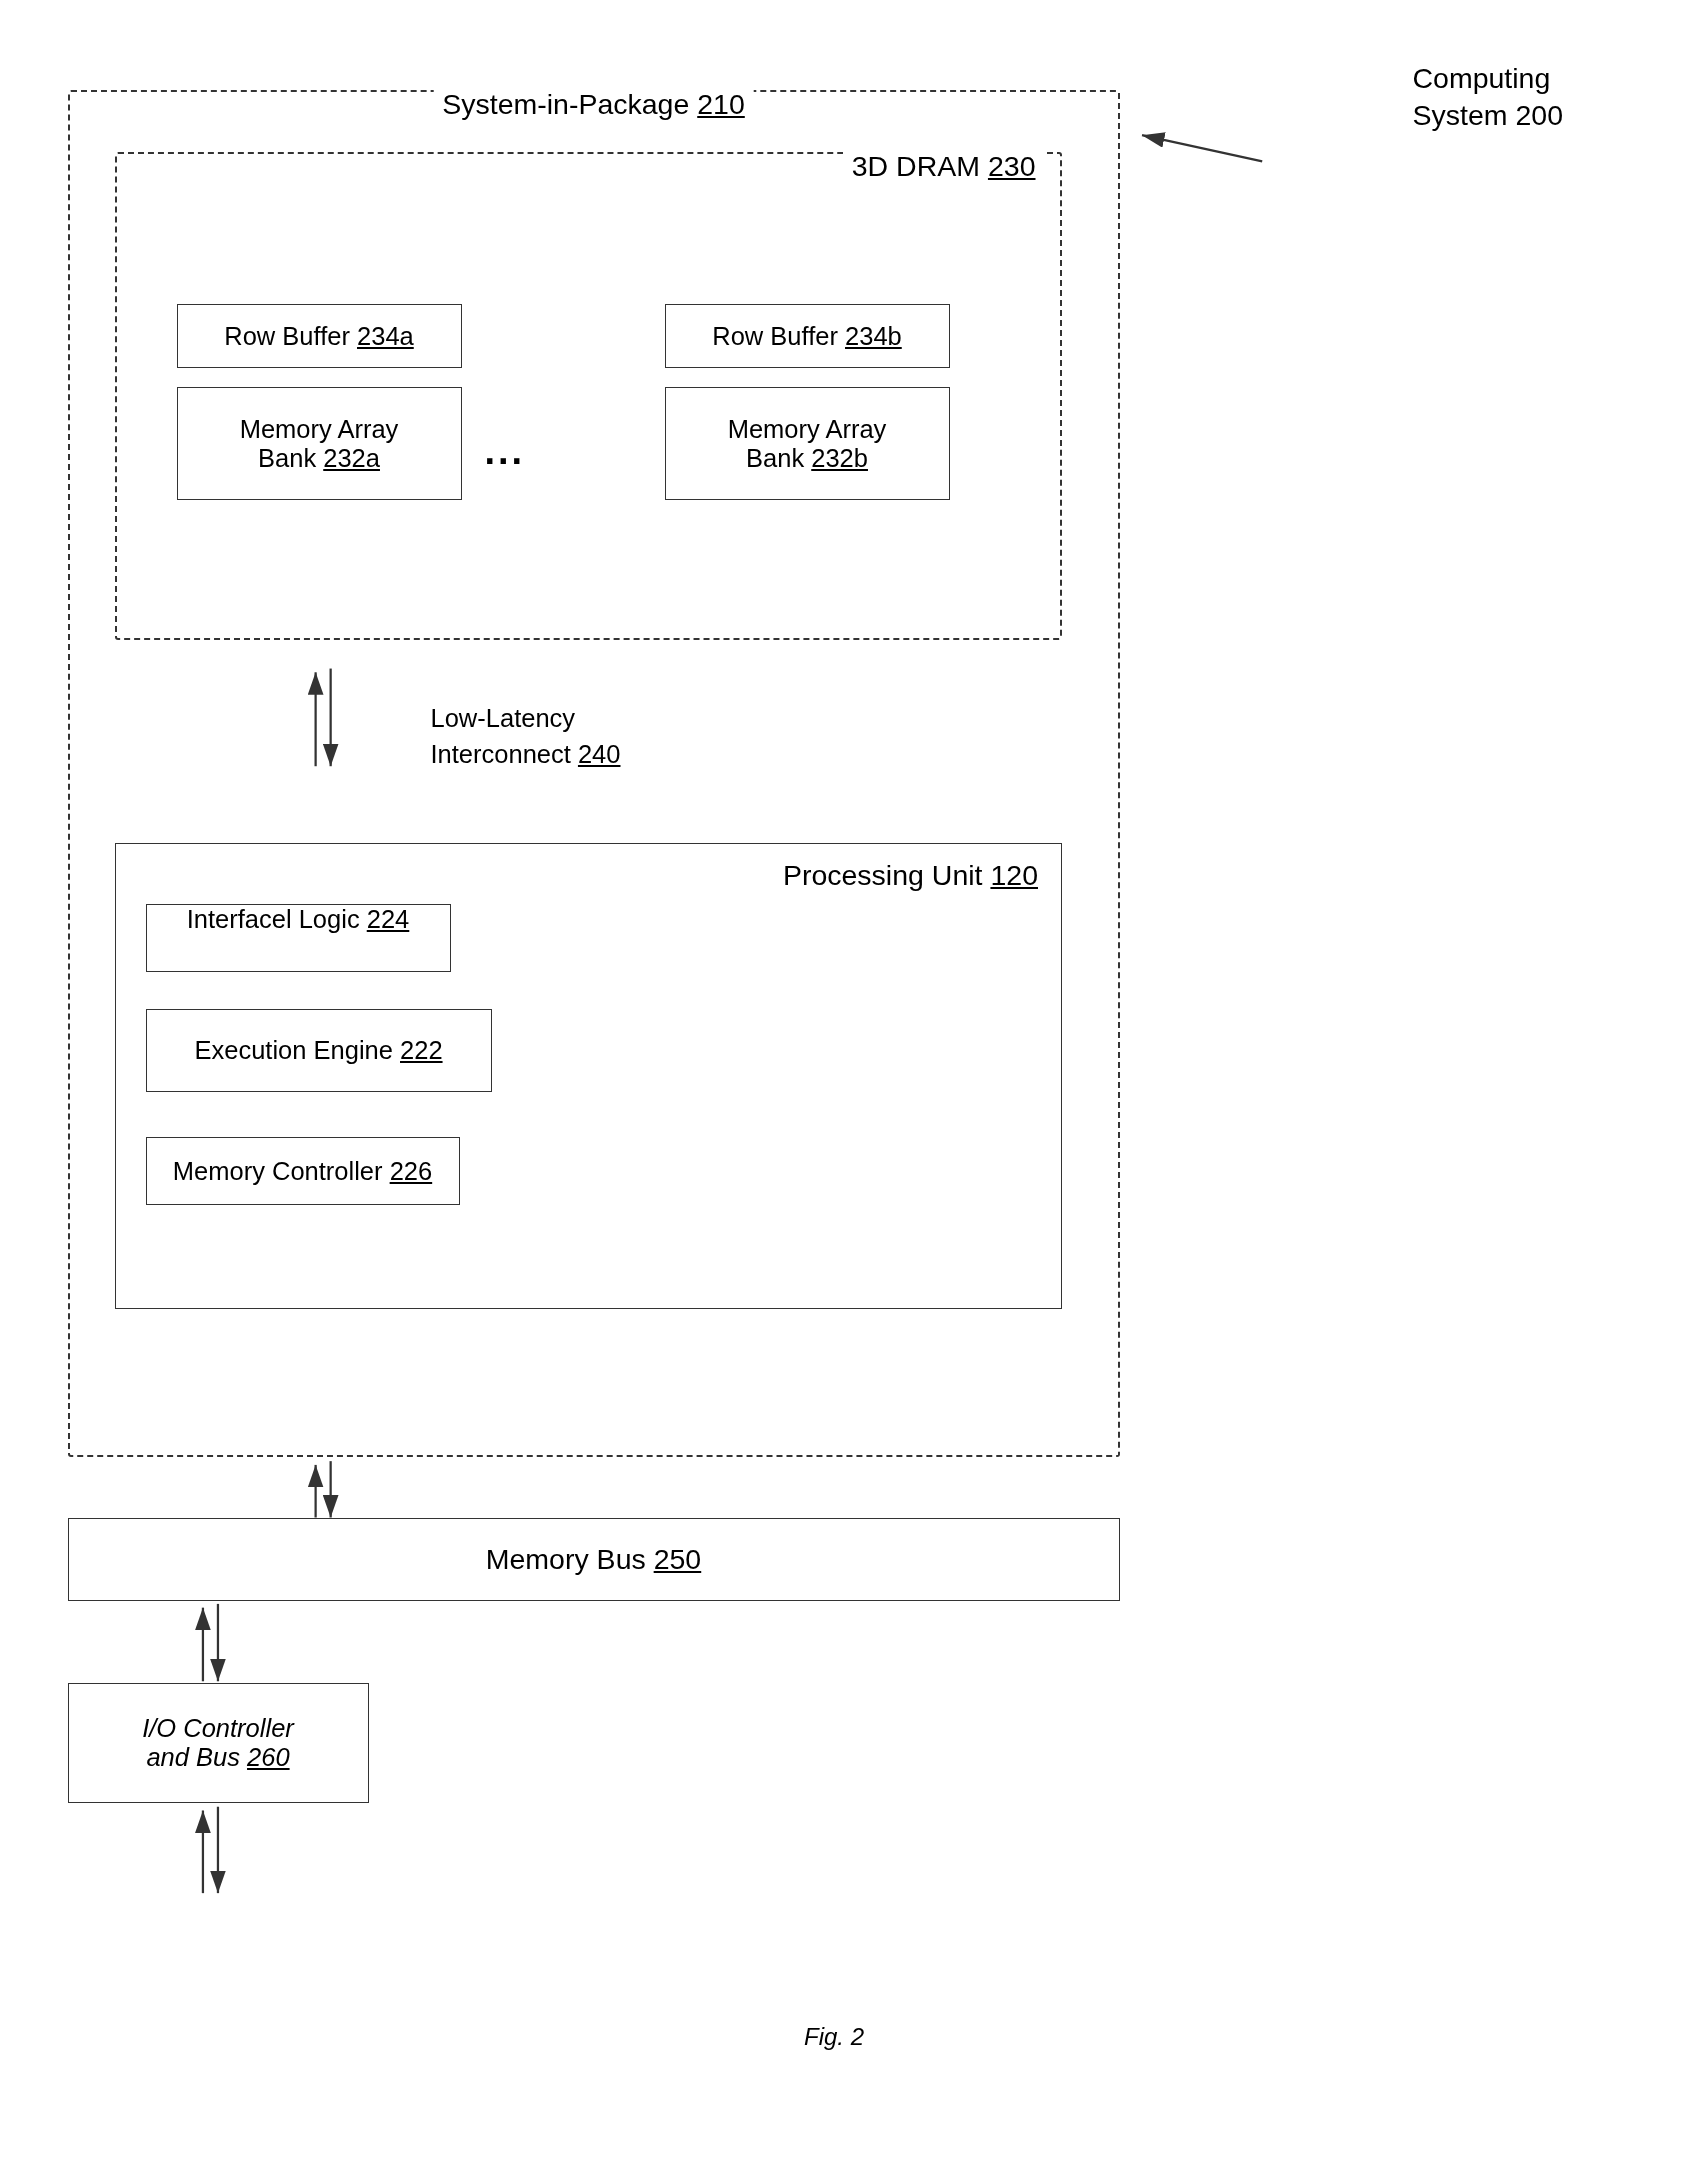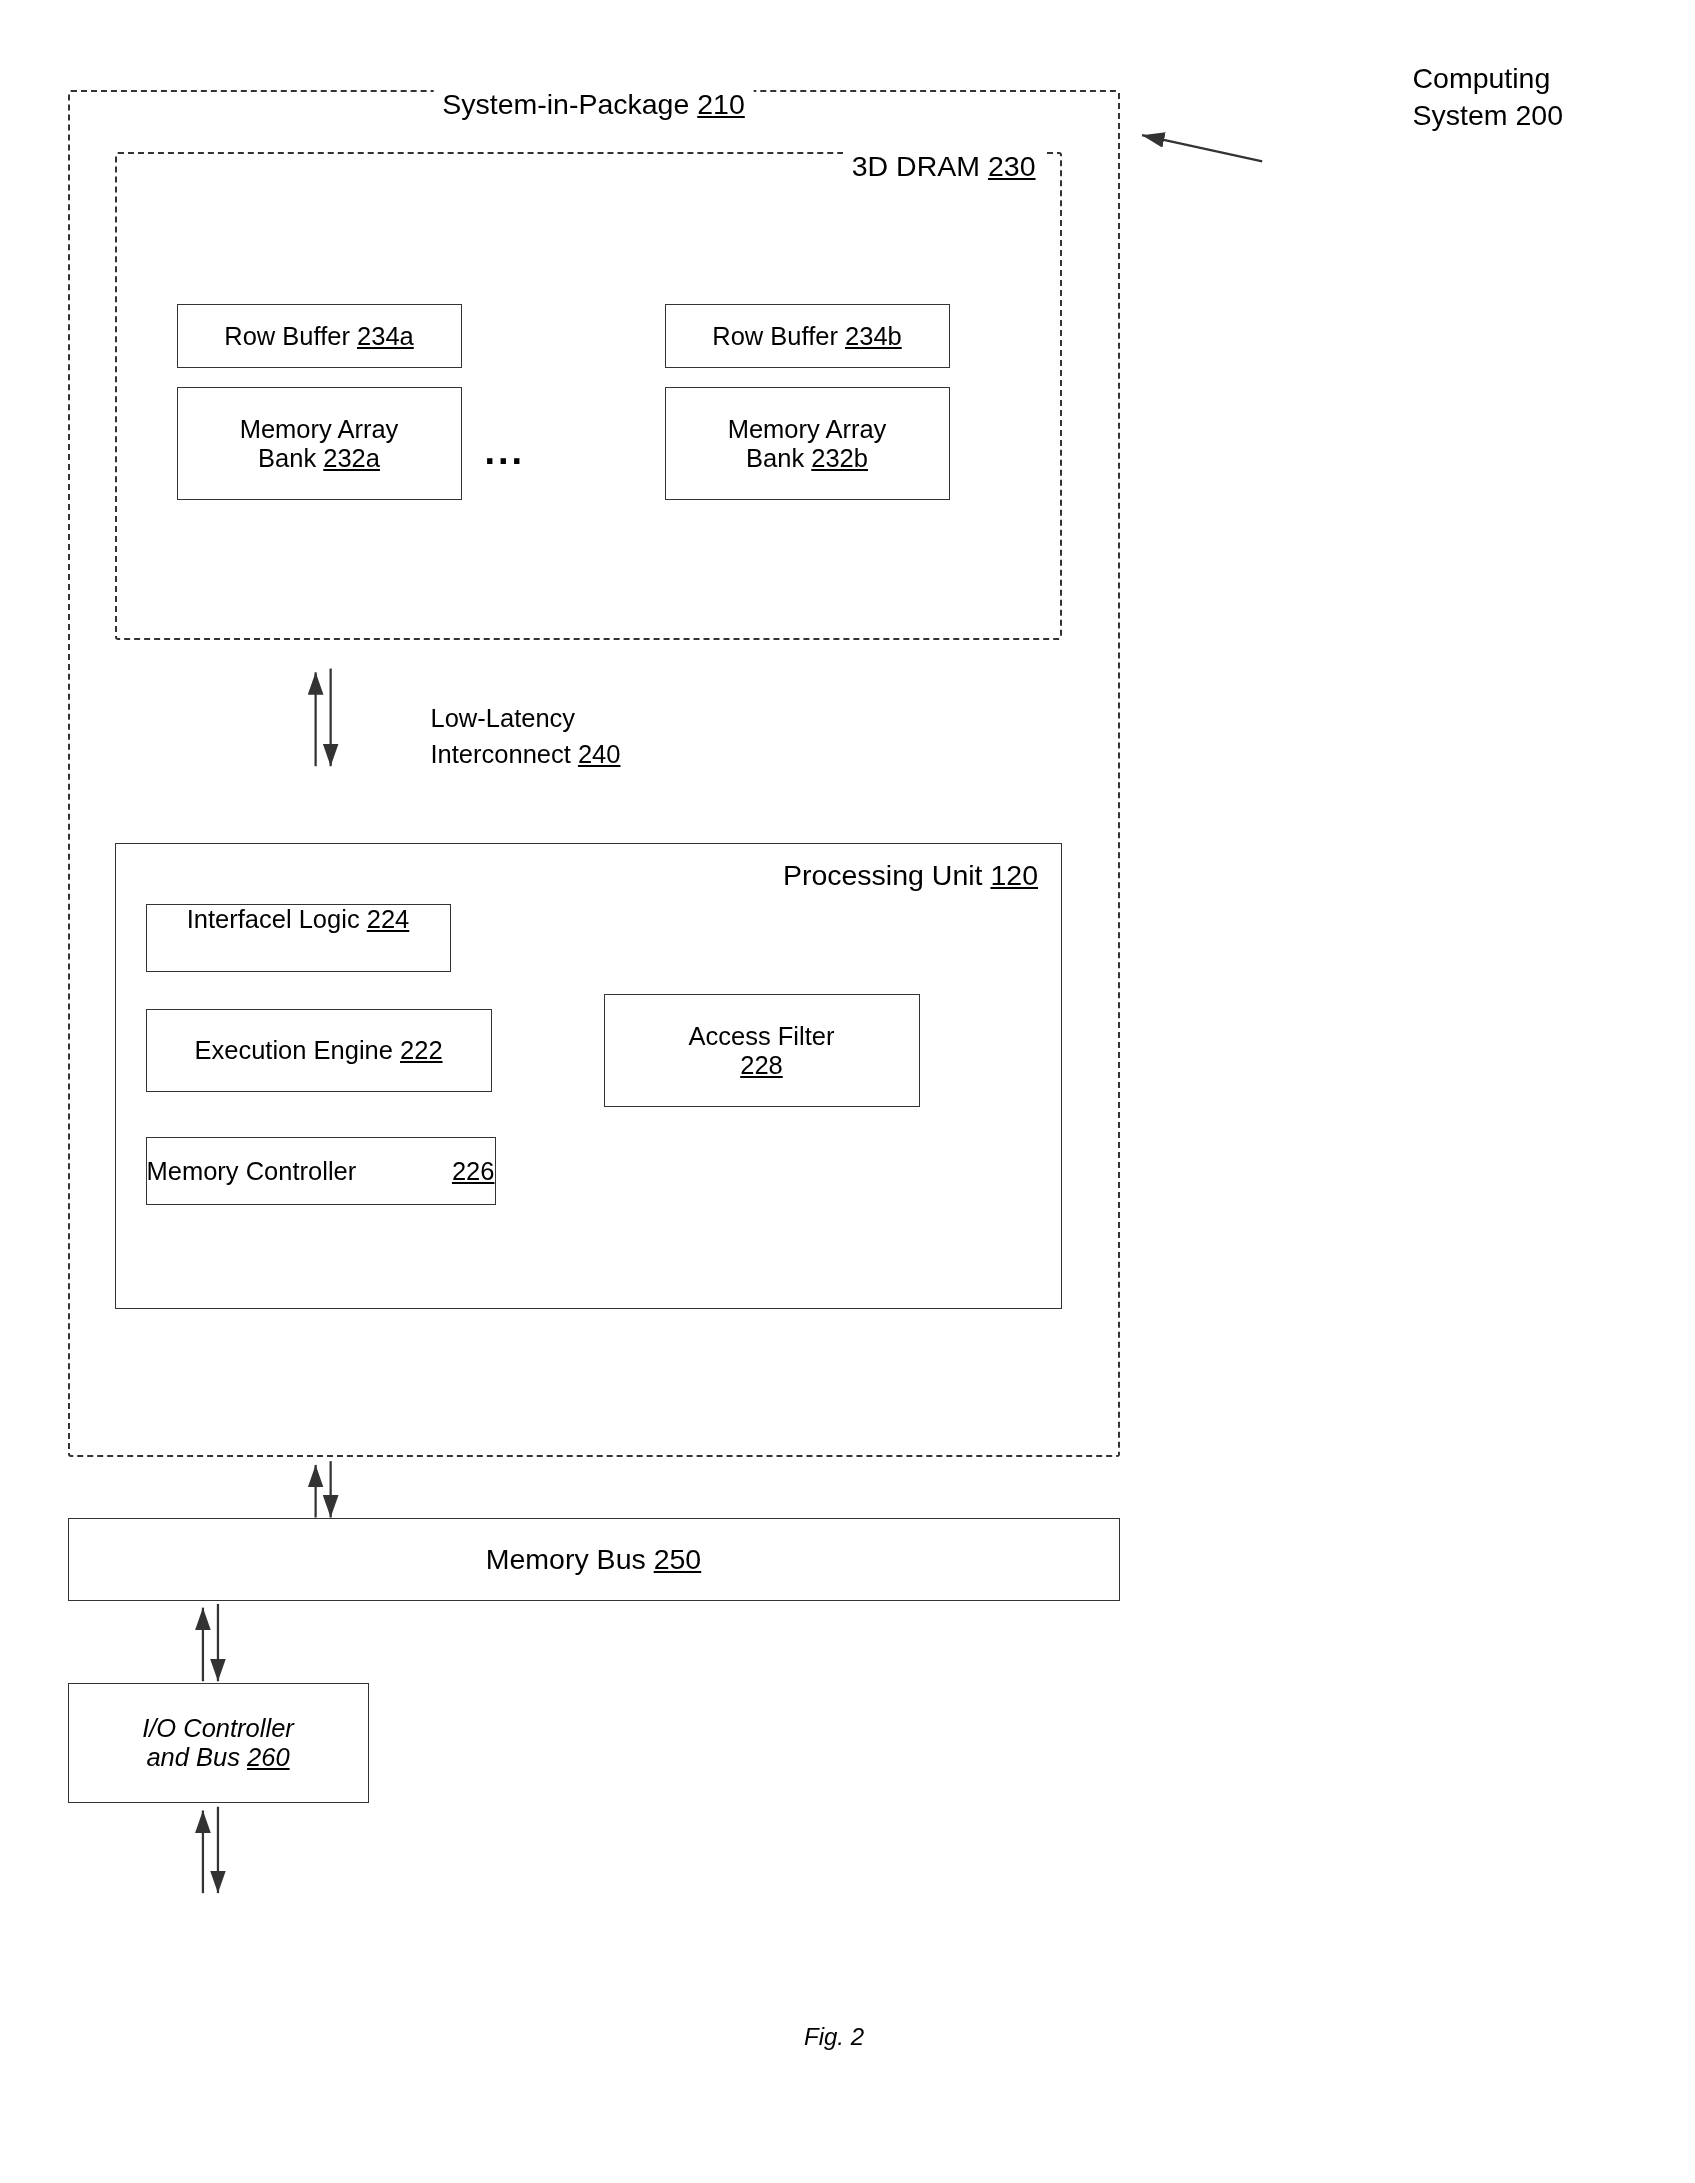--- a/index.html
+++ b/index.html
@@ -240,26 +240,26 @@
       text-align: center;
       font-size: 25.5px;
       background: #fff;
     }
 
     
     .memory-controller-box {
       position: absolute;
       top: 293px;
       left: 30px;
-      width: 350px;
+      width: 314px;
       height: 68px;
       border: 1.5px solid #333;
       display: flex;
       align-items: center;
-      justify-content: space-between;
+      justify-content: center;
       font-size: 25.5px;
       background: #fff;
     }
 
     
     .memory-bus-box {
       position: absolute;
       top: 1473px;
       left: 22.5px;
       width: 1052px;
@@ -418,23 +418,20 @@
       </span>
 
       <div class="interface-logic-box">
         <span>Interfacel Logic</span>&nbsp;<span class="ref">224</span>
       </div>
 
       <div class="execution-engine-box">
         <span>Execution Engine</span>&nbsp;<span class="ref">222</span>
       </div>
 
-      <div class="access-filter-box">
-        <span><span>Access Filter</span><br><span class="ref">228</span></span>
-      </div>
 
       <div class="memory-controller-box">
         <span>Memory Controller</span>&nbsp;<span class="ref">226</span>
       </div>
     </div>
   </div>
 
   <div class="memory-bus-box">
     <span>Memory Bus</span>&nbsp;<span class="ref">250</span>
   </div>

